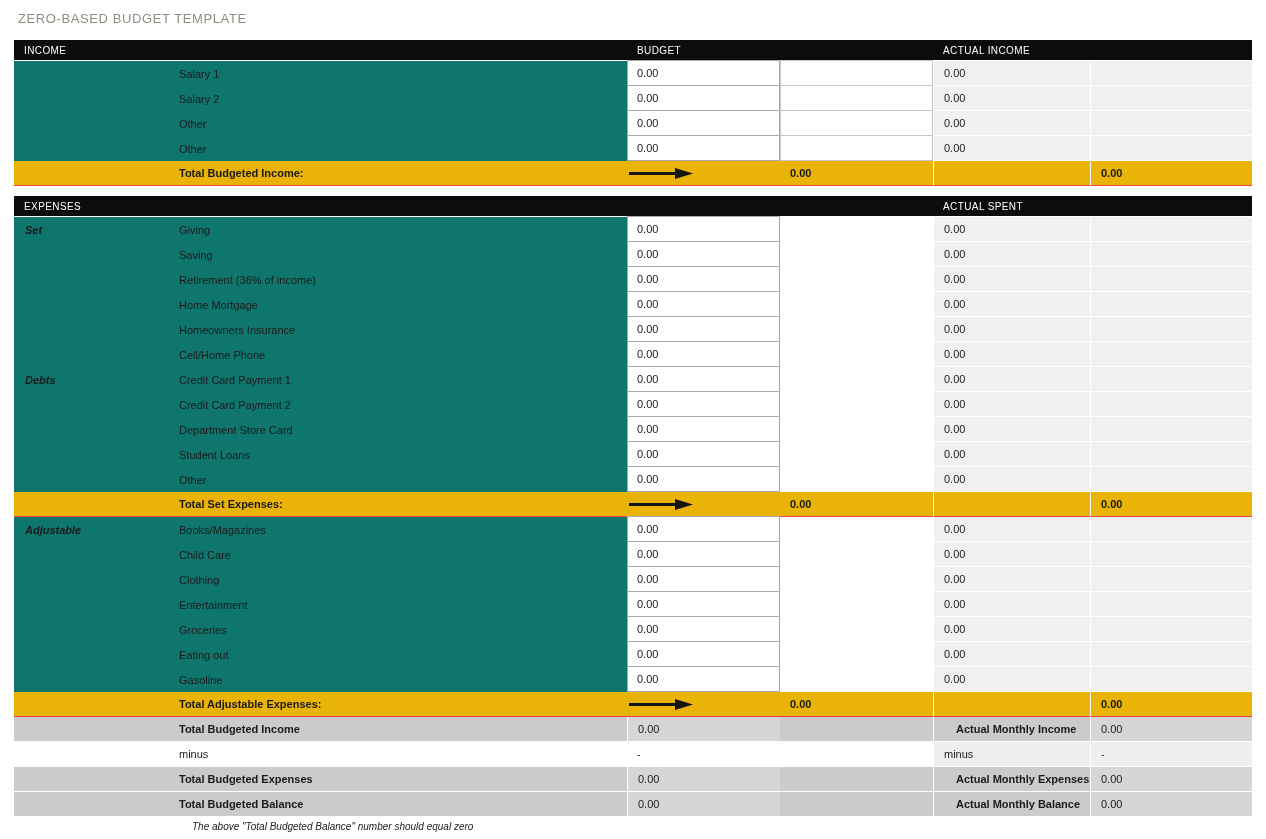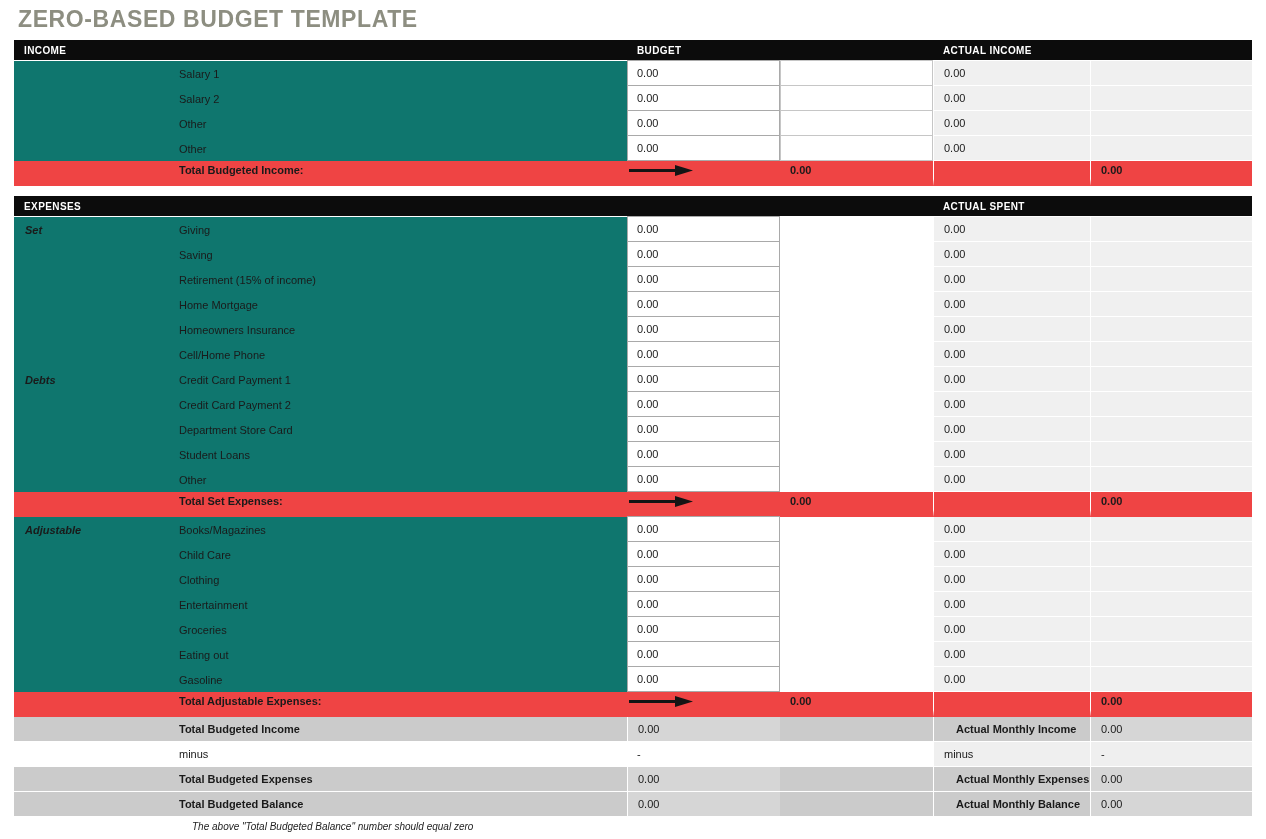--- a/index.html
+++ b/index.html
@@ -1,29 +1,29 @@
 <!DOCTYPE html>
 <html><head>
 <meta charset="utf-8">
 <style>
   * { box-sizing: border-box; margin: 0; padding: 0; }
   html, body { width: 1266px; height: 839px; background: #ffffff; overflow: hidden; }
   body { font-family: "Liberation Sans", sans-serif; }
 
   .title {
-    font-size: 23px; font-weight: bold; letter-spacing: 0.6px;
+    font-size: 13px; font-weight: normal; letter-spacing: 0.6px;
     color: #8d8e81; padding: 8px 0 0 18px; height: 36px; line-height: 22px;
   }
 
   .table { width: 1238px; margin-left: 14px; margin-top: 4px; font-size: 11px; color: #1a1a1a; }
 
   .hdr {
     display: grid; grid-template-columns: 613px 306px 319px;
     background: #0c0c0c; color: #ffffff; height: 20px;
-    font-size: 10px; font-weight: bold; letter-spacing: 0.4px; margin-bottom: 1px;
+    font-size: 10px; font-weight: normal; letter-spacing: 0.4px; margin-bottom: 1px;
   }
   .hdr > div { display: flex; align-items: center; padding-left: 10px; }
   .hdr-gap { margin-top: 10px; }
 
   .row { display: grid; grid-template-columns: 161px 452px 153px 153px 157px 162px; height: 25px; }
   .cell { display: flex; align-items: center; overflow: hidden; }
 
   .sec-blank, .sec, .lbl { background: #0f766e; }
   .sec { font-weight: bold; font-style: italic; padding-left: 11px; }
   .lbl { padding-left: 4px; }
@@ -39,21 +39,21 @@
   }
   .sp { background: #ffffff; }
 
   .act {
     background: #f0f0f0; border-left: 1px solid #ffffff; border-bottom: 1px solid #ffffff;
     padding-left: 10px;
   }
   .actsp { background: #f0f0f0; border-left: 1px solid #ffffff; border-bottom: 1px solid #ffffff; }
 
   
-  .trow .cell { background: #ef4444; border-bottom: 7px solid #ef4444; }
+  .trow .cell { background: #eab308; border-bottom: 1px solid #ef4444; }
   .t-lbl { font-weight: bold; padding-left: 4px; }
   .t-arrow { padding-left: 2px; }
   .t-val { font-weight: bold; padding-left: 10px; }
   .t-mid, .t-right { border-left: 1px solid #ffffff; }
   .arrow { fill: #141414; }
 
   
   .srow .cell { background: #cbcbcb; border-bottom: 1px solid #ffffff; }
   .s-lbl { font-weight: bold; padding-left: 4px; }
   .s-val { padding-left: 10px; background: #d6d6d6 !important; border-left: 1px solid #ffffff; }
@@ -147,21 +147,21 @@
     <div class="row">
       <div class="cell sec-blank"></div>
       <div class="cell lbl">Saving</div>
       <div class="cell inp">0.00</div>
       <div class="cell sp"></div>
       <div class="cell act">0.00</div>
       <div class="cell actsp"></div>
     </div>
     <div class="row">
       <div class="cell sec-blank"></div>
-      <div class="cell lbl">Retirement (15% of income)</div>
+      <div class="cell lbl">Retirement (36% of income)</div>
       <div class="cell inp">0.00</div>
       <div class="cell sp"></div>
       <div class="cell act">0.00</div>
       <div class="cell actsp"></div>
     </div>
     <div class="row">
       <div class="cell sec-blank"></div>
       <div class="cell lbl">Home Mortgage</div>
       <div class="cell inp">0.00</div>
       <div class="cell sp"></div>

